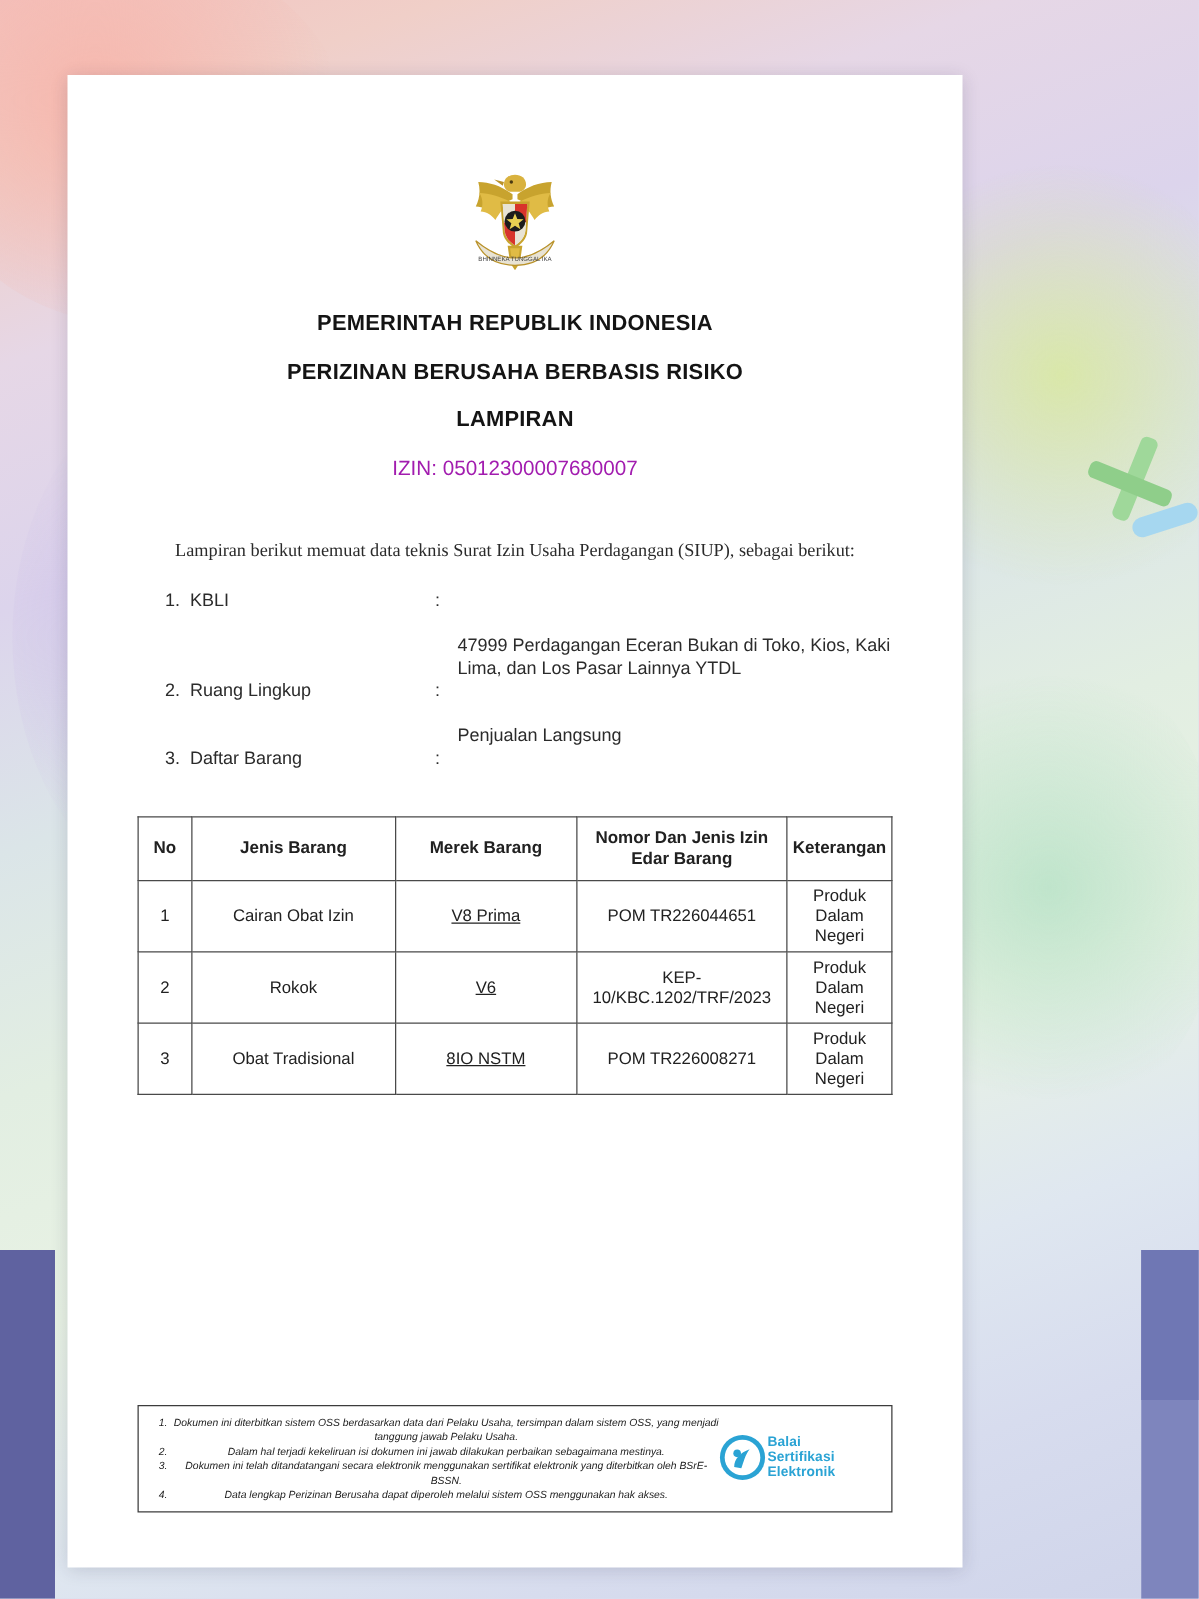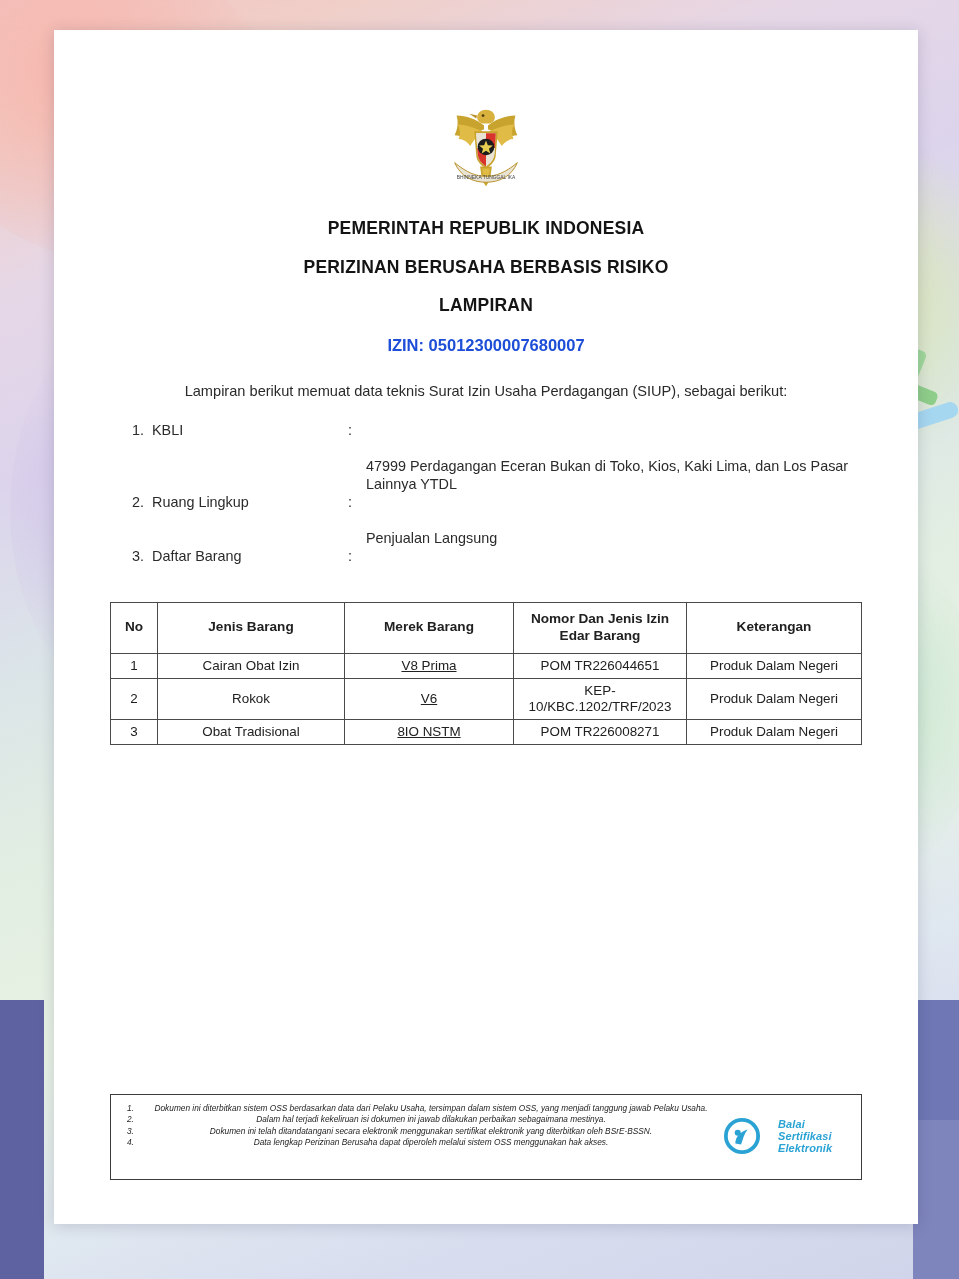--- a/index.html
+++ b/index.html
@@ -59,22 +59,22 @@
   .bg-cross .c2 { left: -4px; top: 28px; width: 70px; height: 14px; transform: rotate(22deg); background:#8fce8a; }
   .bg-pill {
     position: absolute; right: 0px; top: 408px; width: 54px; height: 16px;
     background: #a6d7f0; border-radius: 8px; transform: rotate(-18deg);
   }
 
   
   .page {
     position: absolute;
     left: 54px;
-    top: 30px;
-    width: 864px;
+    top: 60px;
+    width: 716px;
     height: 1194px;
     background: #ffffff;
     box-shadow: 0 2px 14px rgba(40,40,70,0.18);
   }
 
   .doc-inner {
     position: relative;
     height: 100%;
     padding: 0 56px;
     box-sizing: border-box;
@@ -97,31 +97,32 @@
   .title-block .t2,
   .title-block .t3 {
     font-weight: bold;
     font-size: 17.5px;
     letter-spacing: .2px;
     line-height: 1.0;
     margin-bottom: 21px;
     color: #141414;
   }
   .title-block .t4 {
-    font-weight: bold;
+    font-weight: normal;
     font-size: 16.5px;
     margin-bottom: 10px;
-    color: #1d4ed8;
+    color: #a21caf;
   }
 
   .intro {
-    margin-top: 28px;
+    margin-top: 48px;
     font-size: 14.6px;
     color: #2a2a2a;
     text-align: center;
+    font-family: Liberation Serif, serif;
   }
 
   
   .tech-list {
     margin: 22px 0 0 0;
     padding: 0;
     list-style: none;
     font-size: 14.4px;
     color: #2b2b2b;
   }
@@ -206,23 +207,22 @@
     padding-left: 6px;
     box-sizing: border-box;
   }
   .footer-note .fn-txt { flex: 1; text-align: center; }
 
   .bse-logo {
     width: 128px;
     flex: none;
     display: flex;
     align-items: center;
-    gap: 17px;
+    gap: 1px;
     padding-top: 14px;
-    font-style: italic;
   }
   .bse-badge {
     width: 38px; height: 38px; flex: none;
   }
   .bse-text {
     font-size: 11px;
     font-weight: bold;
     color: #2aa3d4;
     line-height: 1.12;
     letter-spacing: .1px;

